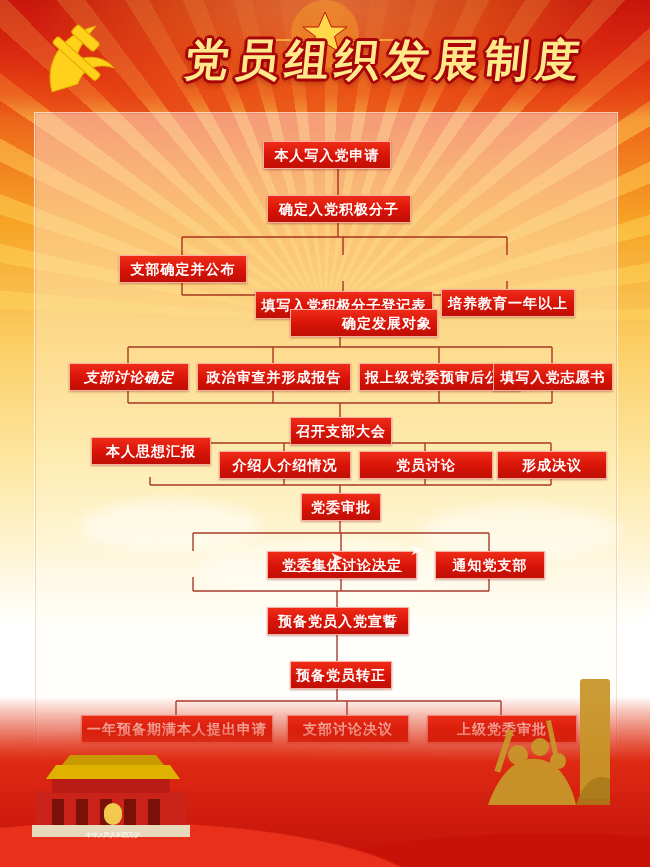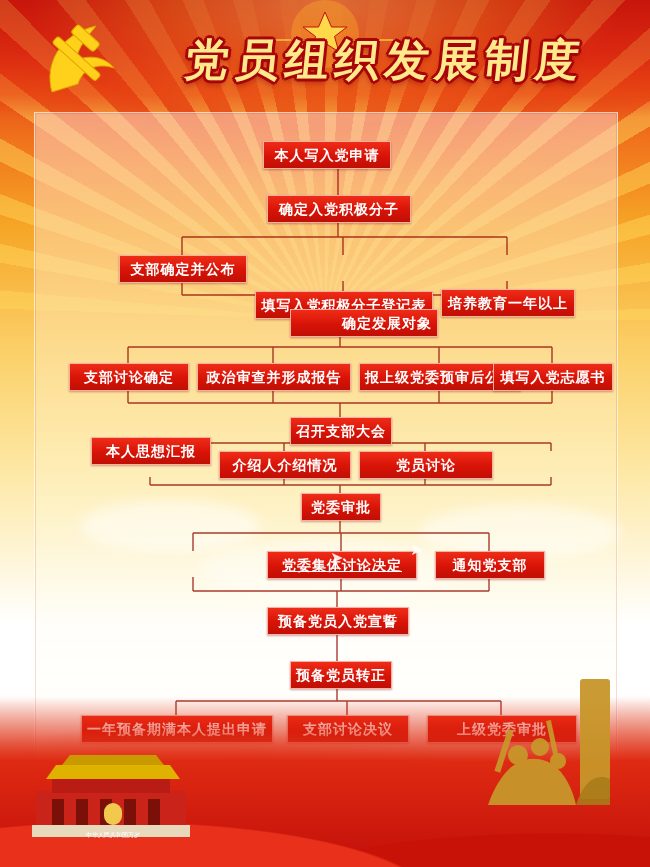--- a/index.html
+++ b/index.html
@@ -211,28 +211,29 @@
           <line x1="312" y1="588" x2="312" y2="602"></line>
           <line x1="466" y1="588" x2="466" y2="602"></line>
         </g>
       </svg>
     <div class="node" style="left: 228px; top: 28px; width: 126px; text-align: center;">本人写入党申请</div>
         <div class="node" style="left: 232px; top: 82px; width: 142px;">确定入党积极分子</div>
         <div class="node" style="left: 84px; top: 142px; width: 126px;">支部确定并公布</div>
         <div class="node" style="left: 220px; top: 142px; width: 176px; margin-top: 36px;">填写入党积极分子登记表</div>
         <div class="node" style="left: 406px; top: 136px; width: 132px; margin-top: 40px;">培养教育一年以上</div>
         <div class="node" style="left: 255px; top: 196px; width: 100px; padding-left: 46px;">确定发展对象</div>
-        <div class="node" style="left: 34px; top: 250px; width: 118px;">支部讨论确定</div>
+        <div class="node" style="left: 34px; top: 250px; width: 118px; font-style: italic;">支部讨论确定</div>
         <div class="node" style="left: 162px; top: 250px; width: 152px;">政治审查并形成报告</div>
         <div class="node" style="left: 324px; top: 250px; width: 160px;">报上级党委预审后公示</div>
         <div class="node" style="left: 255px; top: 304px; width: 100px;">召开支部大会</div>
         <div class="node" style="left: 458px; top: 250px; width: 118px;">填写入党志愿书</div>
         <div class="node" style="left: 56px; top: 324px; width: 118px;">本人思想汇报</div>
         <div class="node" style="left: 184px; top: 338px; width: 130px;">介绍人介绍情况</div>
         <div class="node" style="left: 324px; top: 338px; width: 132px;">党员讨论</div>
+        <div class="node" style="left: 462px; top: 338px; width: 108px;">形成决议</div>
         <div class="node" style="left: 266px; top: 380px; width: 78px;">党委审批</div>
         <div class="node" style="left: 232px; top: 438px; width: 148px; text-decoration: underline;">党委集体讨论决定</div>
         <div class="node" style="left: 400px; top: 438px; width: 108px;">通知党支部</div>
         <div class="node" style="left: 232px; top: 494px; width: 140px;">预备党员入党宣誓</div>
         <div class="node" style="left: 255px; top: 548px; width: 100px;">预备党员转正</div>
         <div class="node" style="left: 46px; top: 602px; width: 190px;">一年预备期满本人提出申请</div>
         <div class="node" style="left: 252px; top: 602px; width: 120px;">支部讨论决议</div>
         <div class="node" style="left: 392px; top: 602px; width: 148px;">上级党委审批</div>
       </div>
   </div>

